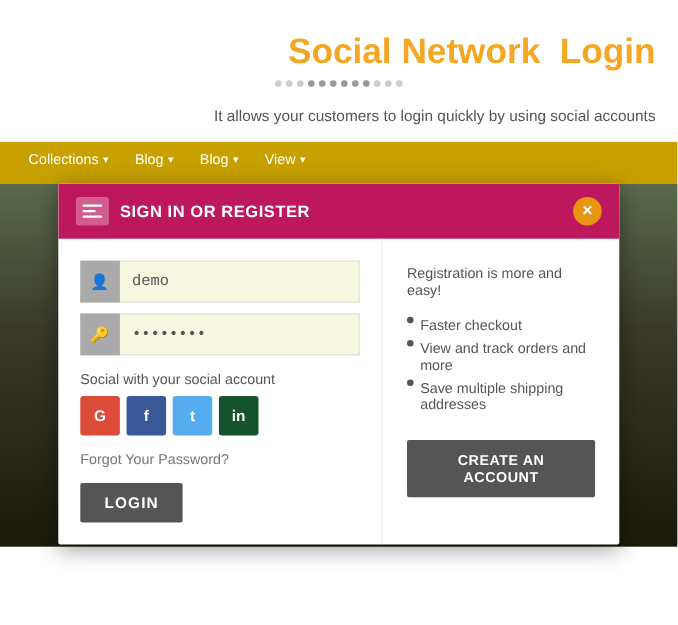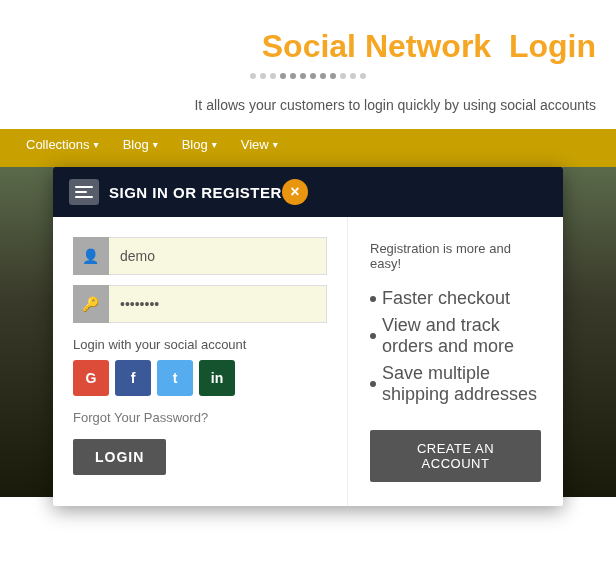--- a/index.html
+++ b/index.html
@@ -80,24 +80,24 @@
       transform: translateX(-50%);
       width: 510px;
       background: #fff;
       border-radius: 2px;
       box-shadow: 0 4px 20px rgba(0,0,0,0.4);
       overflow: hidden;
     }
 
     
     .modal-header {
-      background: #0f172a;
-      display: flex;
-      align-items: center;
-      justify-content: flex-start;
+      background: #be185d;
+      display: flex;
+      align-items: center;
+      justify-content: space-between;
       padding: 12px 16px;
     }
     .modal-header-left {
       display: flex;
       align-items: center;
       gap: 10px;
     }
     .modal-icon-box {
       background: rgba(255,255,255,0.3);
       border-radius: 3px;
@@ -173,20 +173,21 @@
       font-size: 14px;
     }
     .input-field {
       width: 100%;
       padding: 10px 10px 10px 46px;
       border: 1px solid #ddd;
       background: #f8f8e0;
       font-size: 14px;
       color: #555;
       outline: none;
+      font-family: Liberation Mono, monospace;
     }
 
     .social-label {
       font-size: 13px;
       color: #555;
       margin: 14px 0 8px;
     }
     .social-buttons {
       display: flex;
       gap: 6px;
@@ -244,41 +245,41 @@
     .new-here-sub {
       font-size: 13px;
       color: #555;
       margin-bottom: 14px;
     }
     .benefit-list {
       list-style: none;
       margin-bottom: 22px;
     }
     .benefit-list li {
-      font-size: 18px;
+      font-size: 13px;
       color: #555;
       padding: 3px 0;
       display: flex;
-      align-items: center;
+      align-items: flex-start;
       gap: 6px;
     }
     .bullet {
       width: 6px;
       height: 6px;
       border-radius: 50%;
       background: #555;
       flex-shrink: 0;
     }
     .create-btn {
       background: #555;
       color: #fff;
       border: none;
       padding: 11px 20px;
       font-size: 13px;
-      font-weight: 400;
+      font-weight: 700;
       letter-spacing: 0.5px;
       text-transform: uppercase;
       cursor: pointer;
       border-radius: 2px;
       width: 100%;
     }
   </style>
 </head>
 <body>
 
@@ -345,21 +346,21 @@
 
       <div class="modal-left">
         <div class="input-group">
           <div class="input-icon">👤</div>
           <input class="input-field" type="text" value="demo" placeholder="demo" style="">
         </div>
         <div class="input-group">
           <div class="input-icon">🔑</div>
           <input class="input-field" type="password" value="password" style="">
         </div>
-        <p class="social-label">Login with your social account</p>
+        <p class="social-label">Social with your social account</p>
         <div class="social-buttons">
           <button class="social-btn google">G</button>
           <button class="social-btn facebook">f</button>
           <button class="social-btn twitter">t</button>
           <button class="social-btn linkedin">in</button>
         </div>
         <span class="forgot-link">Forgot Your Password?</span>
         <button class="login-btn">LOGIN</button>
       </div>
 

